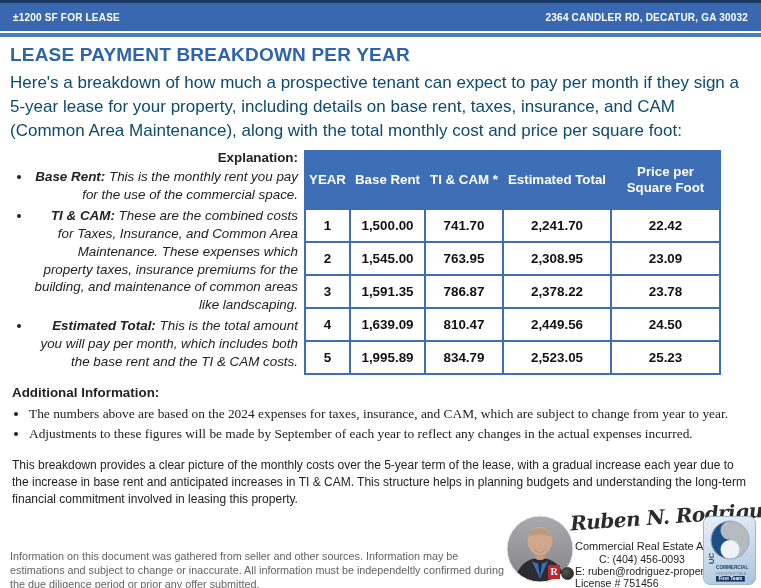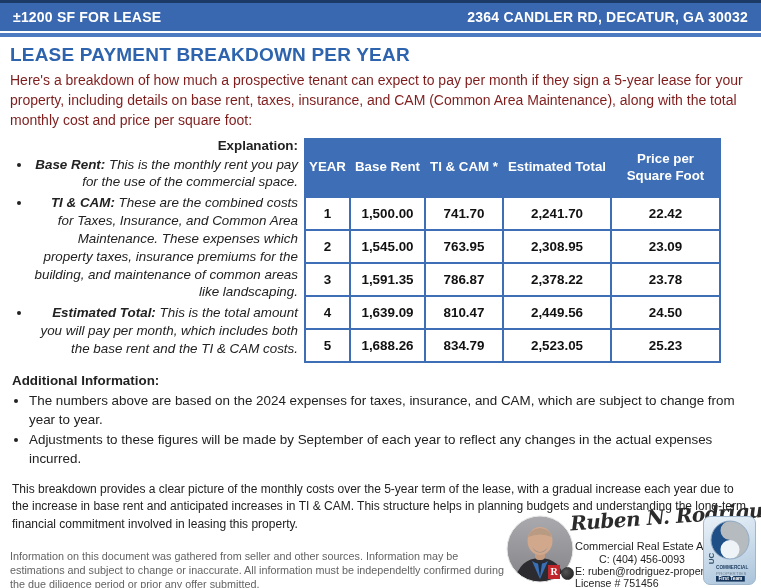--- a/index.html
+++ b/index.html
@@ -4,29 +4,29 @@
 <style>
   html,body{margin:0;padding:0;background:#fff;}
   .page{
     position:relative;width:761px;height:588px;overflow:hidden;background:#fff;
     font-family:"Liberation Sans",sans-serif;color:#222;
   }
   
   .topbar{
     height:28px;background:var(--bar-blue,#3A68B0);border-top:3px solid #1c3a66;
     display:flex;justify-content:space-between;align-items:center;
-    padding:0 13px;color:#fff;font-size:14px;font-weight:600;letter-spacing:.2px;
+    padding:0 13px;color:#fff;font-size:10px;font-weight:600;letter-spacing:.2px;
   }
   .accent-line{height:4px;background:var(--accent-blue,#4C7BC2);margin-top:2px;}
   
   .doc-title{
     margin:7px 0 0 10px;font-size:19px;font-weight:800;letter-spacing:.2px;
     color:var(--heading-blue,#2E64AE);
   }
-  .intro{margin:5px 12px 0 10px;font-size:14px;line-height:1.42;color:#7f1d1d;}
+  .intro{margin:5px 12px 0 10px;font-size:17px;line-height:1.42;color:#0c4a6e;}
   
   .main{display:flex;margin-top:7px;align-items:flex-start;}
   .left-col{width:298px;padding-left:12px;box-sizing:border-box;font-size:13.4px;text-align:right;}
   .exp-heading{font-weight:700;font-size:13.4px;}
   .left-col ul{margin:3px 0 0 20px;padding:0;}
   .left-col li{margin-bottom:3px;line-height:1.33;font-style:italic;}
   .lead{font-weight:700;}
   
   .table-wrap{margin-left:6px;}
   table.lease{border-collapse:collapse;table-layout:fixed;}
@@ -38,21 +38,21 @@
     height:52px;padding:2px 3px;border:2px solid var(--table-blue,#3E6EB5);text-align:center;line-height:1.25;
   }
   table.lease td{
     height:31px;text-align:center;font-weight:700;font-size:13.4px;color:#111;
     border:2px solid var(--table-blue,#3E6EB5);background:#fff;padding:0 2px;
   }
   
   .additional{margin:9px 12px 0 12px;font-size:13.4px;line-height:1.38;}
   .add-heading{font-weight:700;}
   .additional ul{margin:2px 0 0 17px;padding:0;}
-  .additional li{margin-bottom:2px;}
+  .additional li{margin-bottom:2px;font-family:Liberation Serif, serif;}
   .closing{margin:13px 12px 0 12px;font-size:12px;line-height:1.44;}
   
   .disclaimer{
     position:absolute;left:10px;top:549px;width:494px;
     font-size:10.8px;line-height:1.3;color:#636363;
   }
   .photo{position:absolute;left:506px;top:515px;width:68px;height:68px;}
   .photo svg{display:block;}
   .badge-r{
     position:absolute;left:42px;top:50px;width:12px;height:14px;background:#c0272d;
@@ -156,21 +156,21 @@
           </tr>
           <tr>
             <td>4</td>
             <td>1,639.09</td>
             <td>810.47</td>
             <td>2,449.56</td>
             <td>24.50</td>
           </tr>
           <tr>
             <td>5</td>
-            <td>1,688.26</td>
+            <td>1,995.89</td>
             <td>834.79</td>
             <td>2,523.05</td>
             <td>25.23</td>
           </tr>
         </tbody>
       </table>
     </div>
   </div>
 
   <div class="additional">

